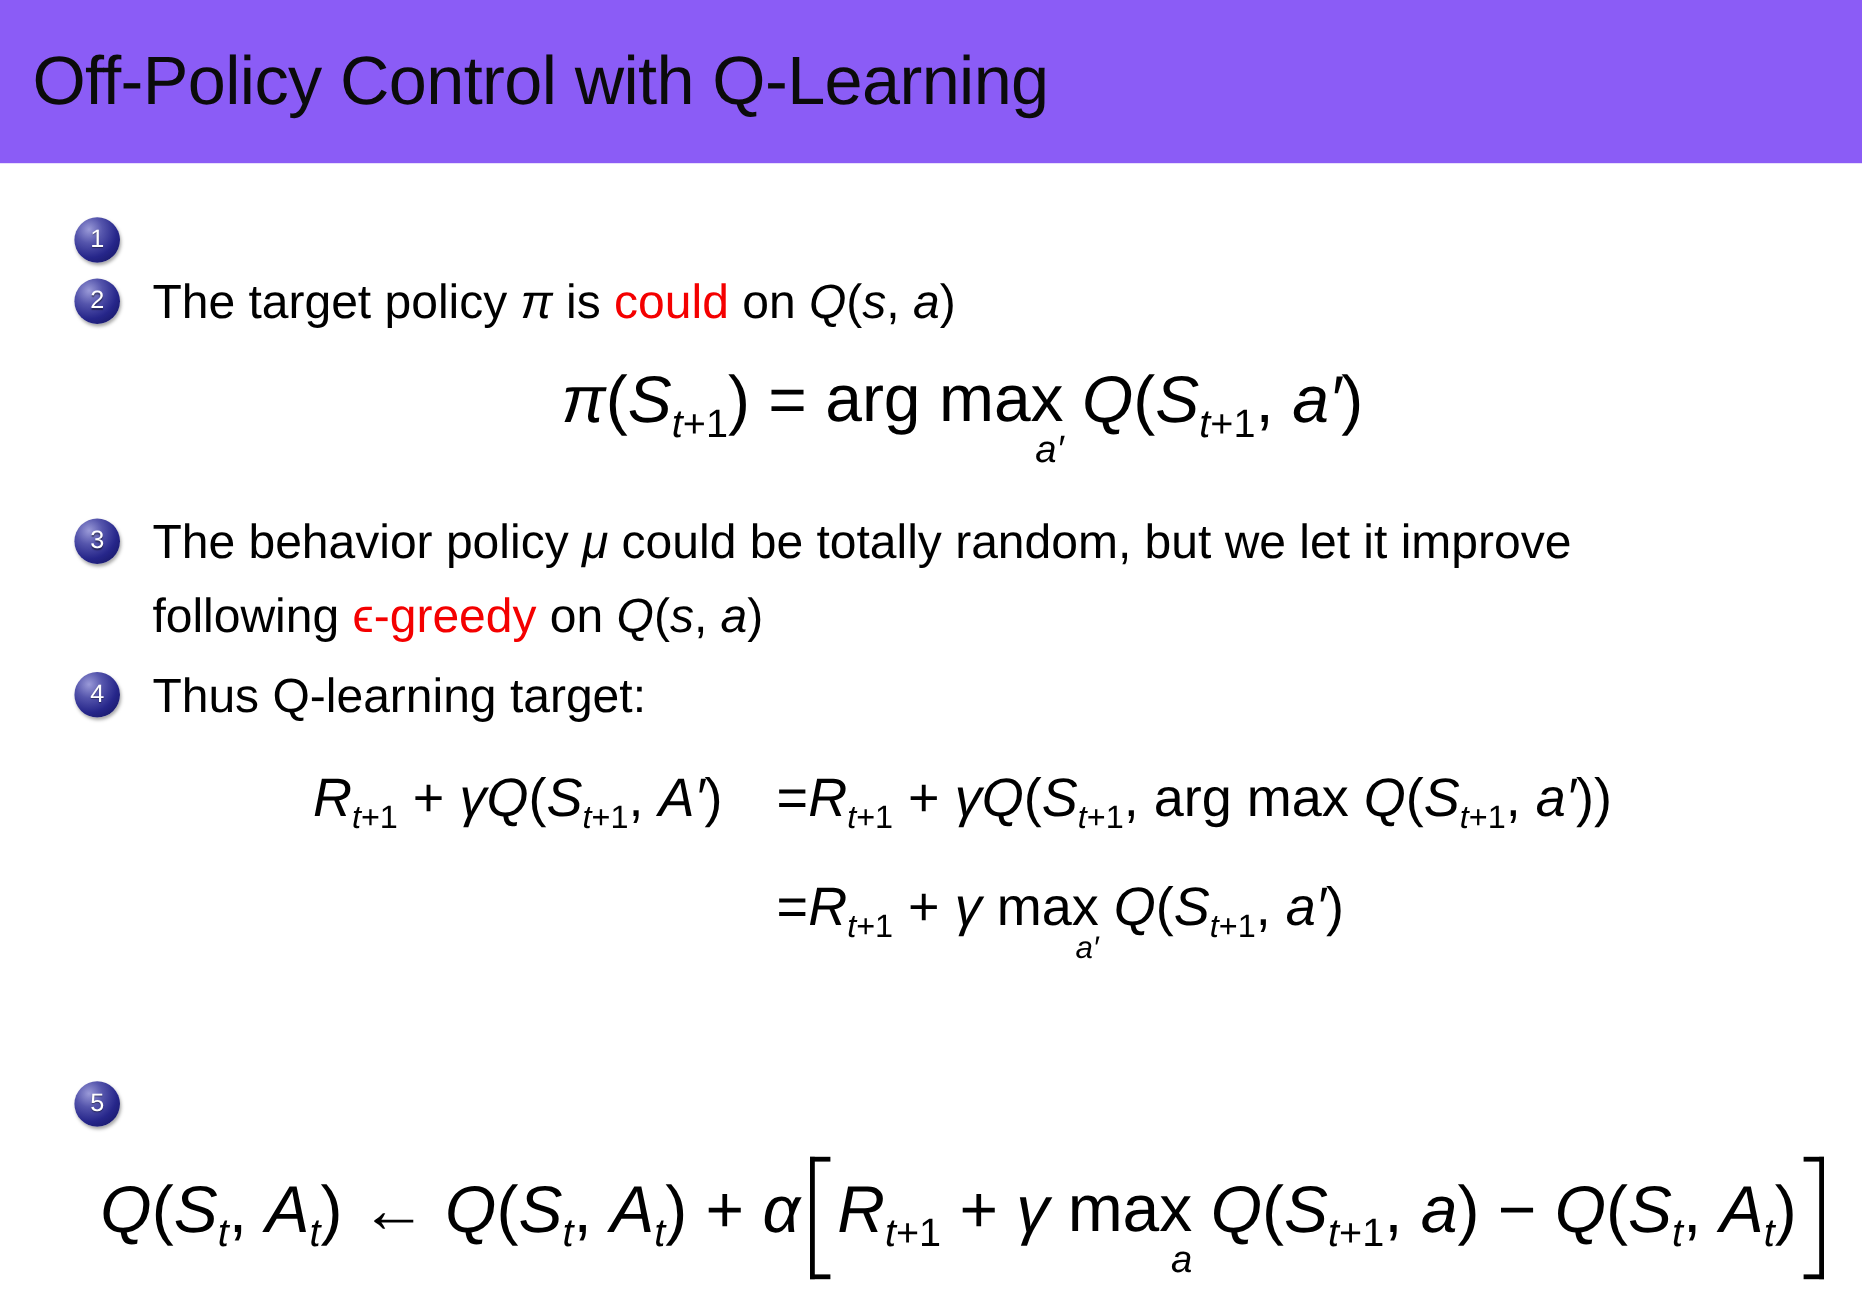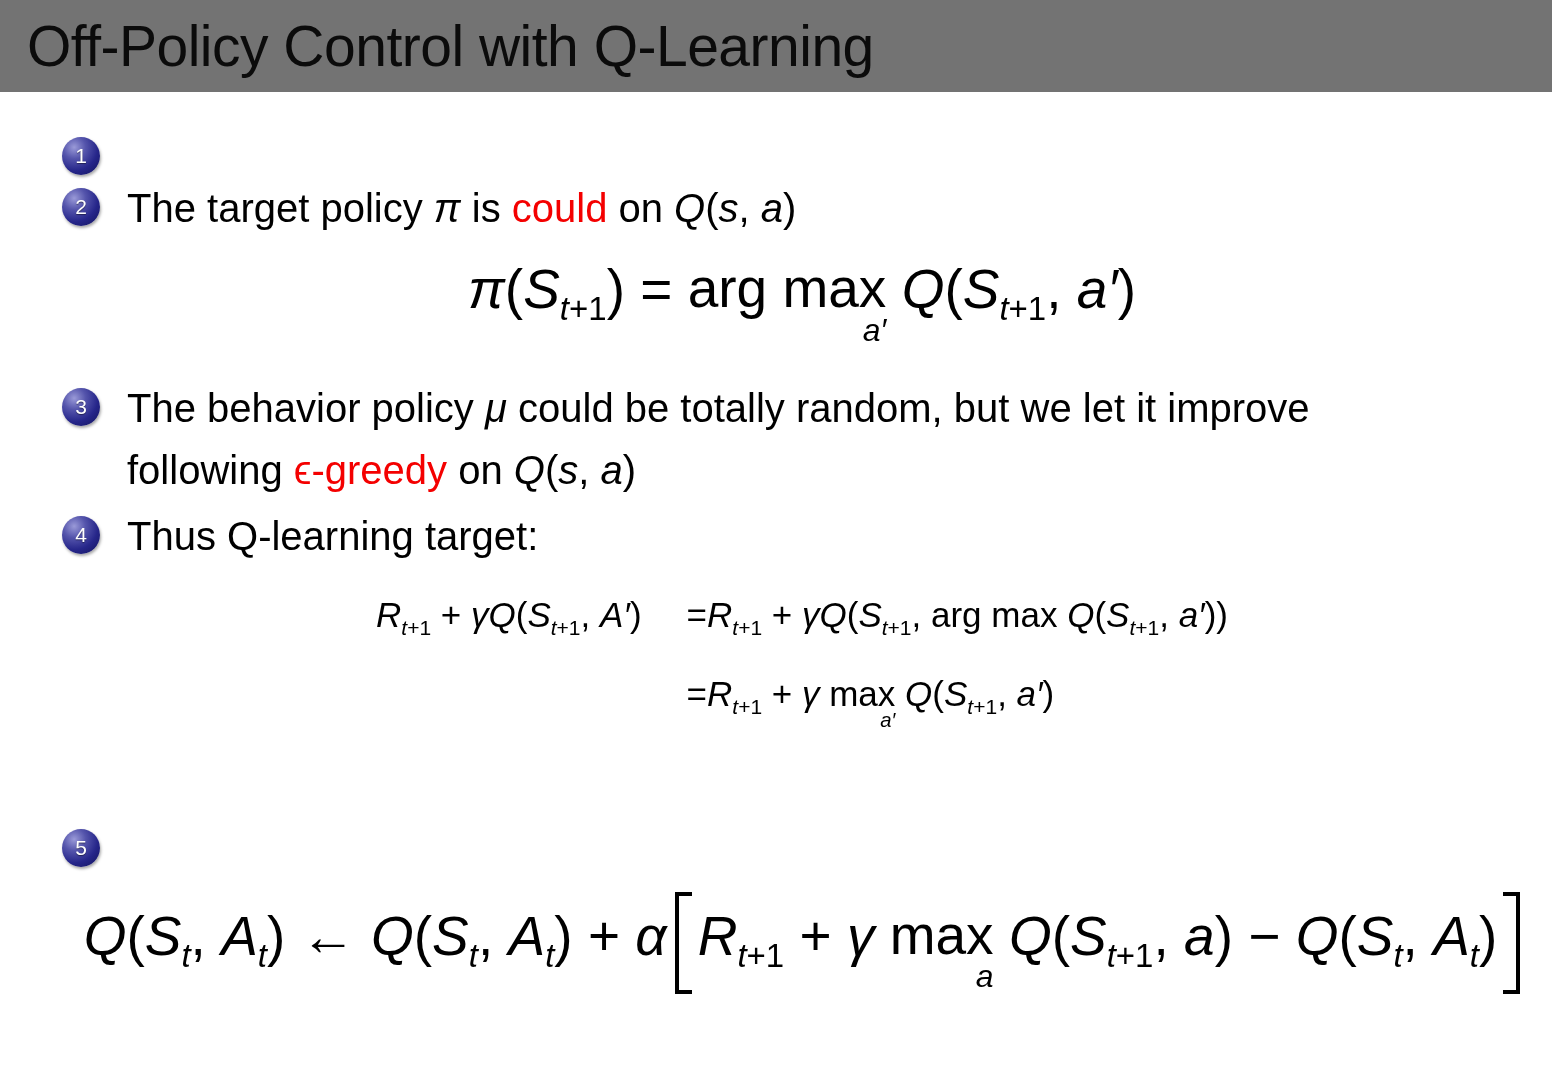--- a/index.html
+++ b/index.html
@@ -3,21 +3,21 @@
 <meta charset="utf-8">
 <style>
   html,body{margin:0;padding:0;}
   body{
     width:1552px;height:1080px;overflow:hidden;
     background:#ffffff;color:#000;
     font-family:"Liberation Sans","DejaVu Sans",sans-serif;
   }
   
   .header{
-    height:92px;background:#737373;
+    height:136px;background:#8b5cf6;
     display:flex;align-items:center;
     padding-left:27px;box-sizing:border-box;
   }
   .title{font-size:57px;font-weight:400;color:#0b0b0b;white-space:nowrap;letter-spacing:-0.5px;}
   
   .content{padding:0 10px 0 62px;box-sizing:border-box;}
   .bullet{display:flex;align-items:flex-start;gap:27px;}
   .ball{
     flex:0 0 auto;width:38px;height:38px;border-radius:50%;
     background:radial-gradient(circle at 32% 27%, #9a9ad8 0%, #5555ac 30%, #26268a 62%, #121258 100%);
@@ -34,21 +34,21 @@
   sub.sb{font-size:60%;line-height:0;}
   .uop{display:inline-block;text-align:right;vertical-align:-0.60em;}
   .uop .op{display:block;line-height:1.05;}
   .uop .un{display:block;font-style:italic;font-size:58%;line-height:1;margin-top:-3px;}
   .bk{display:inline-block;width:13px;height:94px;vertical-align:middle;transform:translateY(3px);}
   .bk.open{border-left:4px solid #000;border-top:4px solid #000;border-bottom:4px solid #000;margin:0 6px 0 8px;}
   .bk.close{border-right:4px solid #000;border-top:4px solid #000;border-bottom:4px solid #000;margin:0 0 0 6px;}
   .eq{font-size:55px;text-align:center;line-height:1.25;white-space:nowrap;}
   .eqalign{
     display:grid;grid-template-columns:auto auto;justify-content:center;
-    font-size:35px;line-height:1.25;row-gap:8px;white-space:nowrap;gap:35px;
+    font-size:45px;line-height:1.25;row-gap:8px;white-space:nowrap;gap:35px;
   }
   .eqalign .lhs{text-align:right;padding-right:10px;}
   .eqalign .rhs{text-align:left;}
   
   .mt-b1{margin-top:34px;}
   .mt-b2{margin-top:2px;}
   .mt-eqA{margin-top:16px;}
   .mt-b3{margin-top:30px;}
   .mt-b4{margin-top:4px;}
   .mt-eqB{margin-top:26px;}

